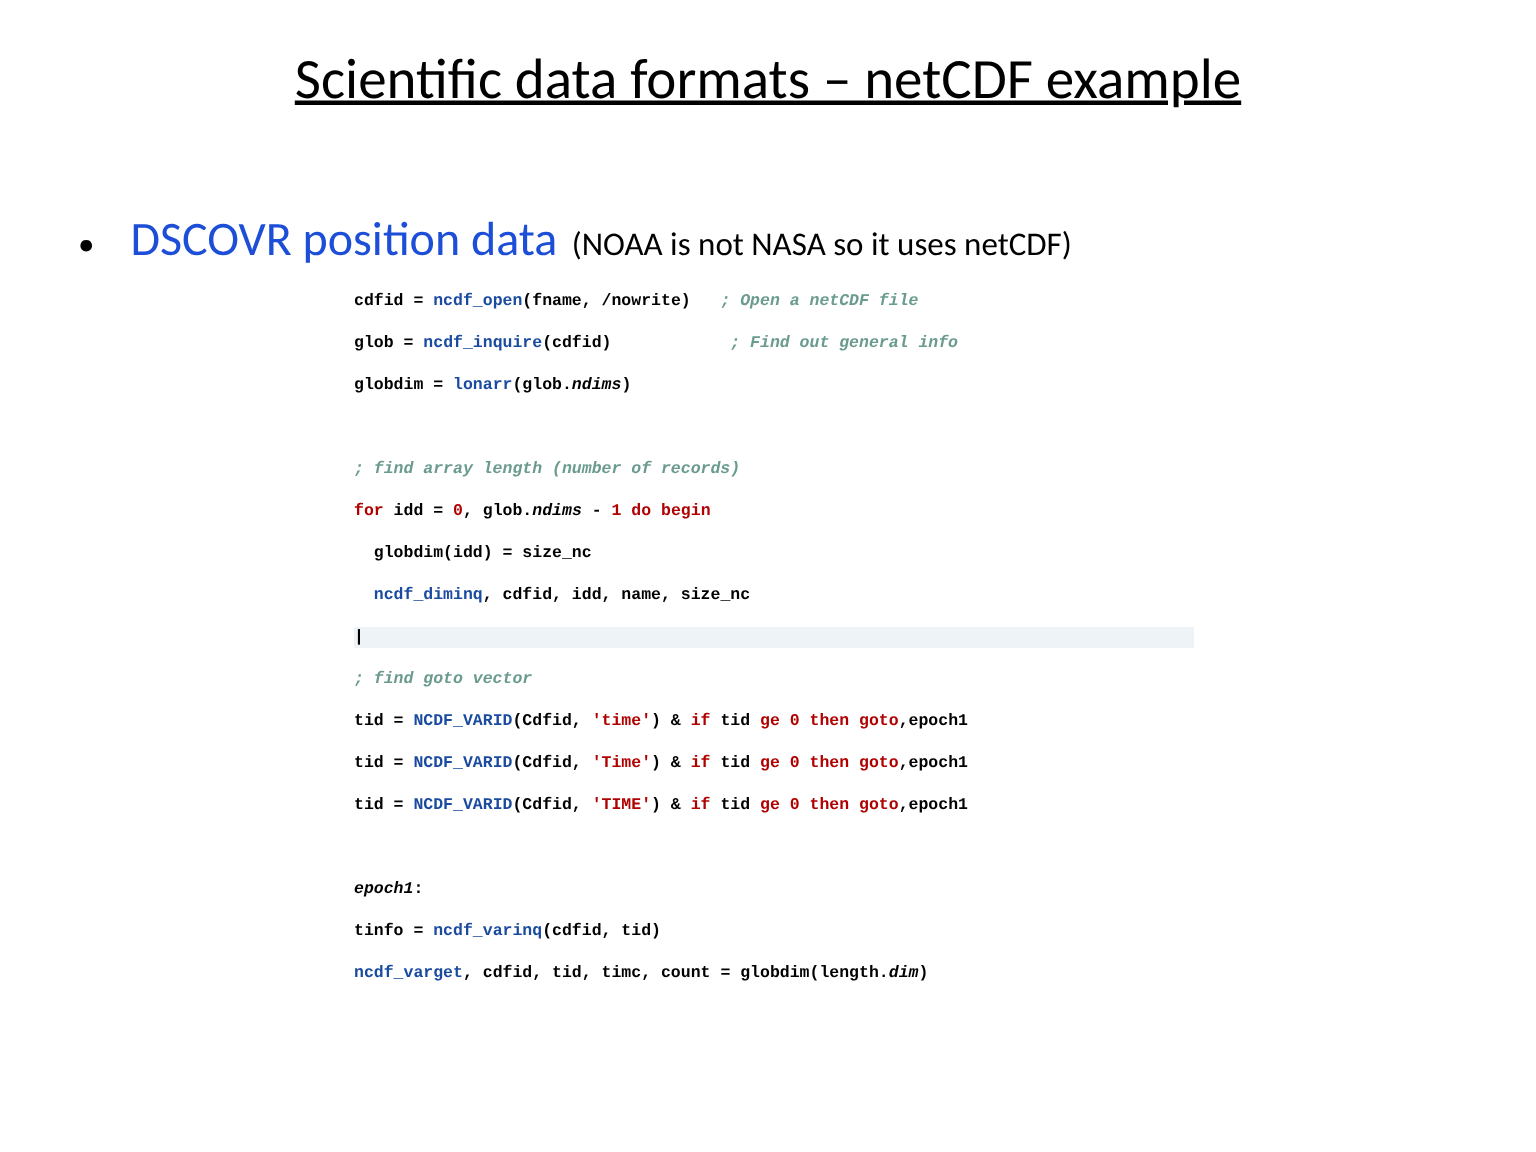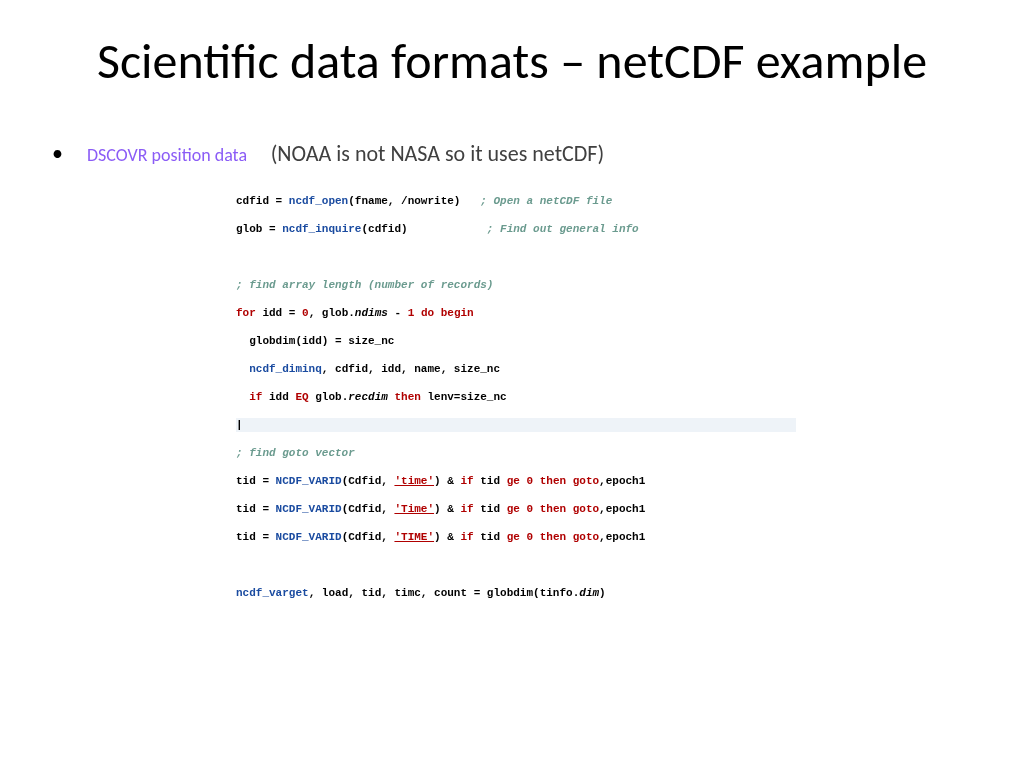--- a/index.html
+++ b/index.html
@@ -11,44 +11,45 @@
     font-family: Calibri, Arial, sans-serif;
     overflow: hidden;
     position: relative;
   }
   .slide-title {
     position: absolute;
     top: 30px;
     left: 0;
     width: 100%;
     text-align: center;
-    font-size: 50px;
+    font-size: 38px;
     font-weight: 400;
     color: #000;
+    text-decoration: underline;
   }
   .bullet-row {
     position: absolute;
     top: 140px;
     left: 52px;
     display: flex;
     align-items: baseline;
   }
   .bullet-dot {
     font-size: 22px;
     margin-right: 24px;
     color: #000;
   }
   .bullet-main {
-    font-size: 18px;
-    color: #8b5cf6;
+    font-size: 32px;
+    color: #1d4ed8;
   }
   .bullet-sub {
     font-size: 22px;
-    color: #404040;
-    margin-left: 20px;
+    color: #000000;
+    margin-left: 6px;
   }
   .code-block {
     position: absolute;
     top: 180px;
     left: 236px;
     width: 560px;
     font-family: "Courier New", monospace;
     font-size: 11px;
     line-height: 14px;
     color: #000;
@@ -58,53 +59,55 @@
   .code-line {
     display: block;
   }
   .hl-row {
     background: #eef3f8;
     display: block;
   }
   .c-cmt { color: #6b9b8f; font-style: italic; margin-top: 32px; }
   .c-fn  { color: #1a4ba0; }
   .c-kw  { color: #b00000; }
-  .c-str { color: #b00000; text-decoration: underline; }
+  .c-str { color: #b00000; }
   .c-num { color: #b00000; }
   .c-it  { font-style: italic; }
 </style>
 </head>
 <body>
 
 <div class="slide-title">Scientific data formats – netCDF example</div>
 
 <div class="bullet-row">
   <span class="bullet-dot">•</span>
   <span>
     <span class="bullet-main">DSCOVR position data</span>
     <span class="bullet-sub">(NOAA is not NASA so it uses netCDF)</span>
   </span>
 </div>
 
 <div class="code-block">
 <span class="code-line"><span>cdfid = </span><span class="c-fn">ncdf_open</span><span>(fname, /nowrite)   </span><span class="c-cmt">; Open a netCDF file</span></span>
 <span class="code-line"><span>glob = </span><span class="c-fn">ncdf_inquire</span><span>(cdfid)            </span><span class="c-cmt">; Find out general info</span></span>
+<span class="code-line"><span>globdim = </span><span class="c-fn">lonarr</span><span>(glob.</span><span class="c-it">ndims</span><span>)</span></span>
 <span class="code-line"> </span>
 <span class="code-line"><span class="c-cmt">; find array length (number of records)</span></span>
 <span class="code-line"><span class="c-kw">for</span><span> idd = </span><span class="c-num">0</span><span>, glob.</span><span class="c-it">ndims</span><span> - </span><span class="c-num">1</span><span class="c-kw"> do begin</span></span>
 <span class="code-line">  globdim(idd) = size_nc</span>
 <span class="code-line"><span>  </span><span class="c-fn">ncdf_diminq</span><span>, cdfid, idd, name, size_nc</span></span>
-<span class="code-line"><span>  </span><span class="c-kw">if</span><span> idd </span><span class="c-kw">EQ</span><span> glob.</span><span class="c-it">recdim</span><span class="c-kw"> then</span><span> lenv=size_nc</span></span>
 <span class="hl-row">|</span>
 <span class="code-line"><span class="c-cmt">; find goto vector</span></span>
 <span class="code-line"><span>tid = </span><span class="c-fn">NCDF_VARID</span><span>(Cdfid, </span><span class="c-str">'time'</span><span>) &amp; </span><span class="c-kw">if</span><span> tid </span><span class="c-kw">ge</span><span class="c-num"> 0 </span><span class="c-kw">then</span><span class="c-kw"> goto</span><span>,epoch1</span></span>
 <span class="code-line"><span>tid = </span><span class="c-fn">NCDF_VARID</span><span>(Cdfid, </span><span class="c-str">'Time'</span><span>) &amp; </span><span class="c-kw">if</span><span> tid </span><span class="c-kw">ge</span><span class="c-num"> 0 </span><span class="c-kw">then</span><span class="c-kw"> goto</span><span>,epoch1</span></span>
 <span class="code-line"><span>tid = </span><span class="c-fn">NCDF_VARID</span><span>(Cdfid, </span><span class="c-str">'TIME'</span><span>) &amp; </span><span class="c-kw">if</span><span> tid </span><span class="c-kw">ge</span><span class="c-num"> 0 </span><span class="c-kw">then</span><span class="c-kw"> goto</span><span>,epoch1</span></span>
 <span class="code-line"> </span>
-<span class="code-line"><span class="c-fn">ncdf_varget</span><span>, load, tid, timc, count = globdim(tinfo.</span><span class="c-it">dim</span><span>)</span></span>
+<span class="code-line"><span class="c-it">epoch1</span><span>:</span></span>
+<span class="code-line"><span>tinfo = </span><span class="c-fn">ncdf_varinq</span><span>(cdfid, tid)</span></span>
+<span class="code-line"><span class="c-fn">ncdf_varget</span><span>, cdfid, tid, timc, count = globdim(length.</span><span class="c-it">dim</span><span>)</span></span>
 
 
 
 
 
 
 
 
 
 

